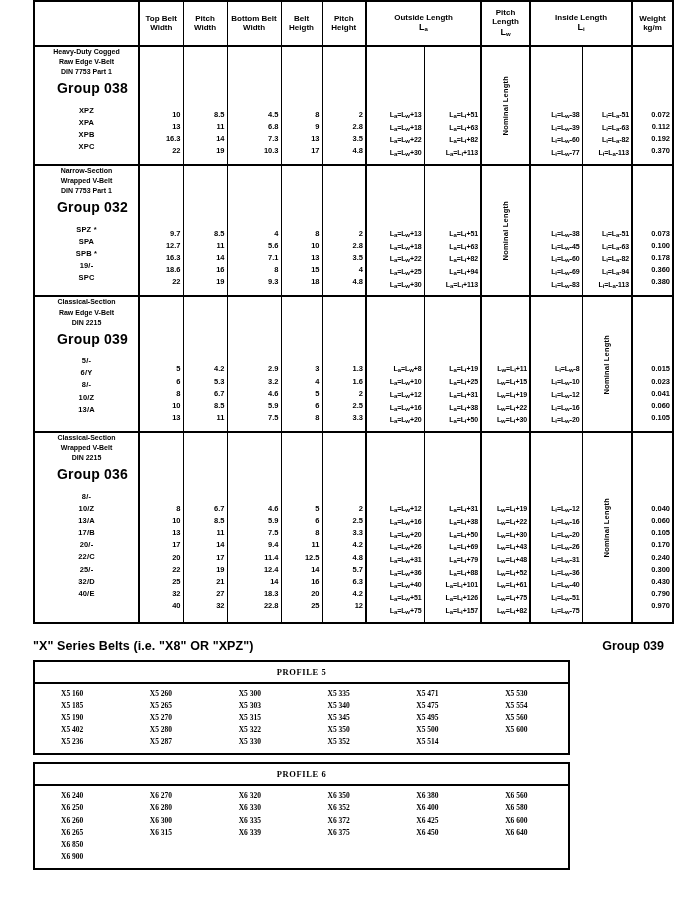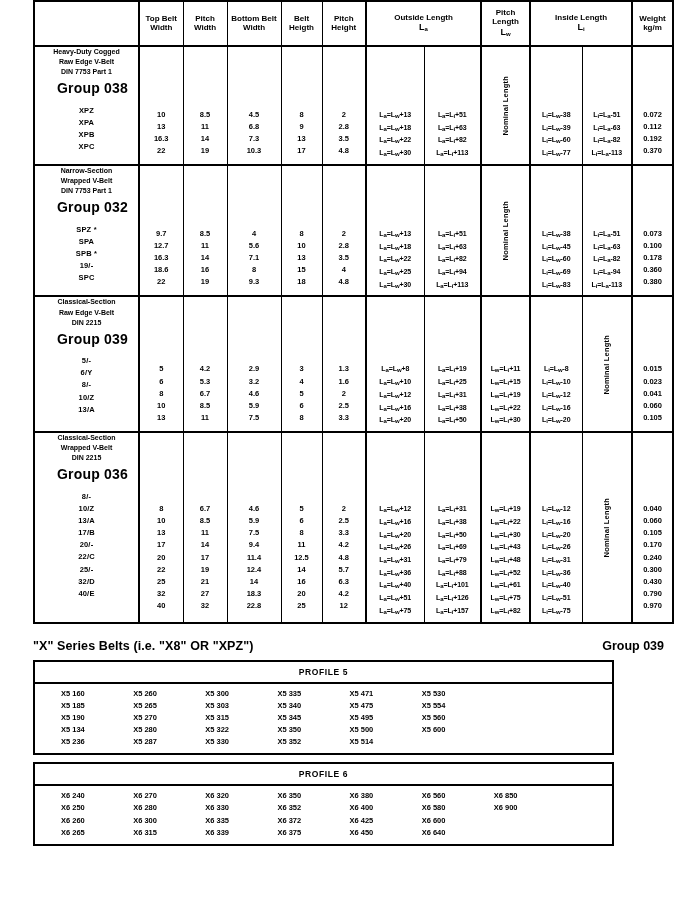--- a/index.html
+++ b/index.html
@@ -76,21 +76,21 @@
     text-align:center;
   }
   ul.codes li{font-size:7.5px;font-weight:bold;line-height:1.62;letter-spacing:.2px;}
 
   td.num, td.form{
     padding:0;
     vertical-align:bottom;
   }
   .stack{
     margin:0;padding:0 2px 4px 2px;list-style:none;
-    text-align:center;
+    text-align:right;
   }
   .stack li{font-size:7.5px;font-weight:bold;line-height:1.62;white-space:nowrap;}
   .stack.f li{font-size:7px;letter-spacing:-.1px;}
 
   
   .vert{
     height:100%;
     display:flex;align-items:center;justify-content:center;
   }
   .vert span{
@@ -108,35 +108,36 @@
     padding:0 33px;
     margin-top:15px;
     display:flex;justify-content:space-between;align-items:baseline;
   }
   .xtitle{font-size:12.5px;font-weight:bold;letter-spacing:.1px;}
   .xgroup{font-size:12.5px;font-weight:bold;}
 
   
   .ptable{
     margin:7px 33px 0 33px;
-    width:581px;
+    width:537px;
     border:2px solid #000;
     box-sizing:border-box;
+    font-family:Liberation Serif, serif;
   }
   .ptitle{
     text-align:center;
     font-size:8.5px;
     font-weight:bold;
     letter-spacing:.6px;
     padding:5px 0 5px 0;
     border-bottom:2px solid #000;
   }
   .pgrid{
     display:grid;
-    grid-template-columns:repeat(8,1fr);
+    grid-template-columns:repeat(6,1fr);
     padding:4px 0 5px 0;
   }
   .pcol{padding-left:26px;}
   .pcol div{font-size:7.5px;font-weight:bold;line-height:1.62;white-space:nowrap;}
 </style>
 </head>
 <body>
 
 <div class="page">
 
@@ -704,21 +705,21 @@
   </div>
 
   <div id="profiles">
       <div class="ptable">
         <div class="ptitle">PROFILE  5</div>
         <div class="pgrid">
           <div class="pcol">
             <div>X5  160</div>
             <div>X5  185</div>
             <div>X5  190</div>
-            <div>X5  134</div>
+            <div>X5  402</div>
             <div>X5  236</div>
           </div>
           <div class="pcol">
             <div>X5  260</div>
             <div>X5  265</div>
             <div>X5  270</div>
             <div>X5  280</div>
             <div>X5  287</div>
           </div>
           <div class="pcol">

